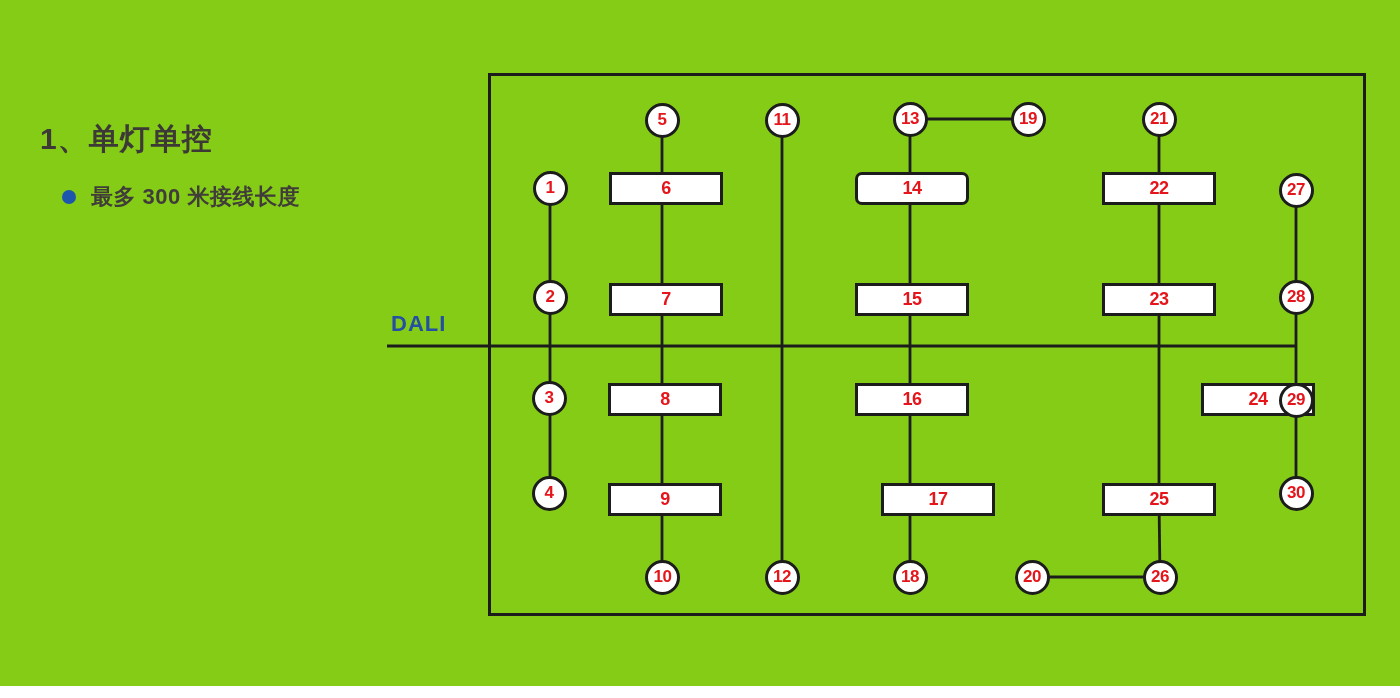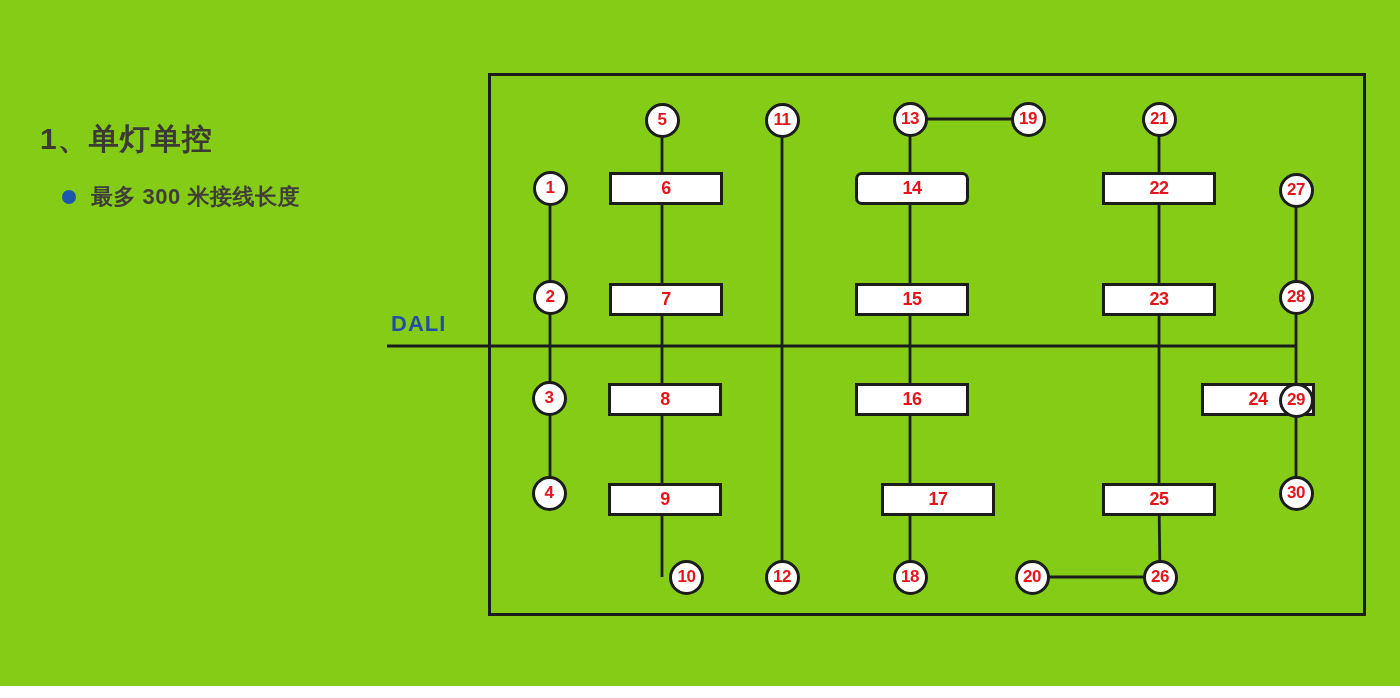--- a/index.html
+++ b/index.html
@@ -95,21 +95,21 @@
   <div>
       <div class="node circle" style="left: 532.5px; top: 170.5px;">1</div>
       <div class="node circle" style="left: 532.5px; top: 279.5px;">2</div>
       <div class="node circle" style="left: 531.5px; top: 380.5px;">3</div>
       <div class="node circle" style="left: 531.5px; top: 475.5px;">4</div>
       <div class="node circle" style="left: 644.5px; top: 102.5px;">5</div>
       <div class="node rect" style="left: 609px; top: 171.5px;">6</div>
       <div class="node rect" style="left: 609px; top: 282.5px;">7</div>
       <div class="node rect" style="left: 608px; top: 382.5px;">8</div>
       <div class="node rect" style="left: 608px; top: 482.5px;">9</div>
-      <div class="node circle" style="left: 669px; top: 559.5px;">10</div>
+      <div class="node circle" style="left: 645px; top: 559.5px;">10</div>
       <div class="node circle" style="left: 764.5px; top: 102.5px;">11</div>
       <div class="node circle" style="left: 764.5px; top: 559.5px;">12</div>
       <div class="node circle" style="left: 892.5px; top: 101.5px;">13</div>
       <div class="node rect" style="left: 855px; top: 171.5px; border-radius: 7px;">14</div>
       <div class="node rect" style="left: 855px; top: 282.5px;">15</div>
       <div class="node rect" style="left: 855px; top: 382.5px;">16</div>
       <div class="node rect" style="left: 881px; top: 482.5px;">17</div>
       <div class="node circle" style="left: 892.5px; top: 559.5px;">18</div>
       <div class="node circle" style="left: 1010.5px; top: 101.5px;">19</div>
       <div class="node circle" style="left: 1014.5px; top: 559.5px;">20</div>

